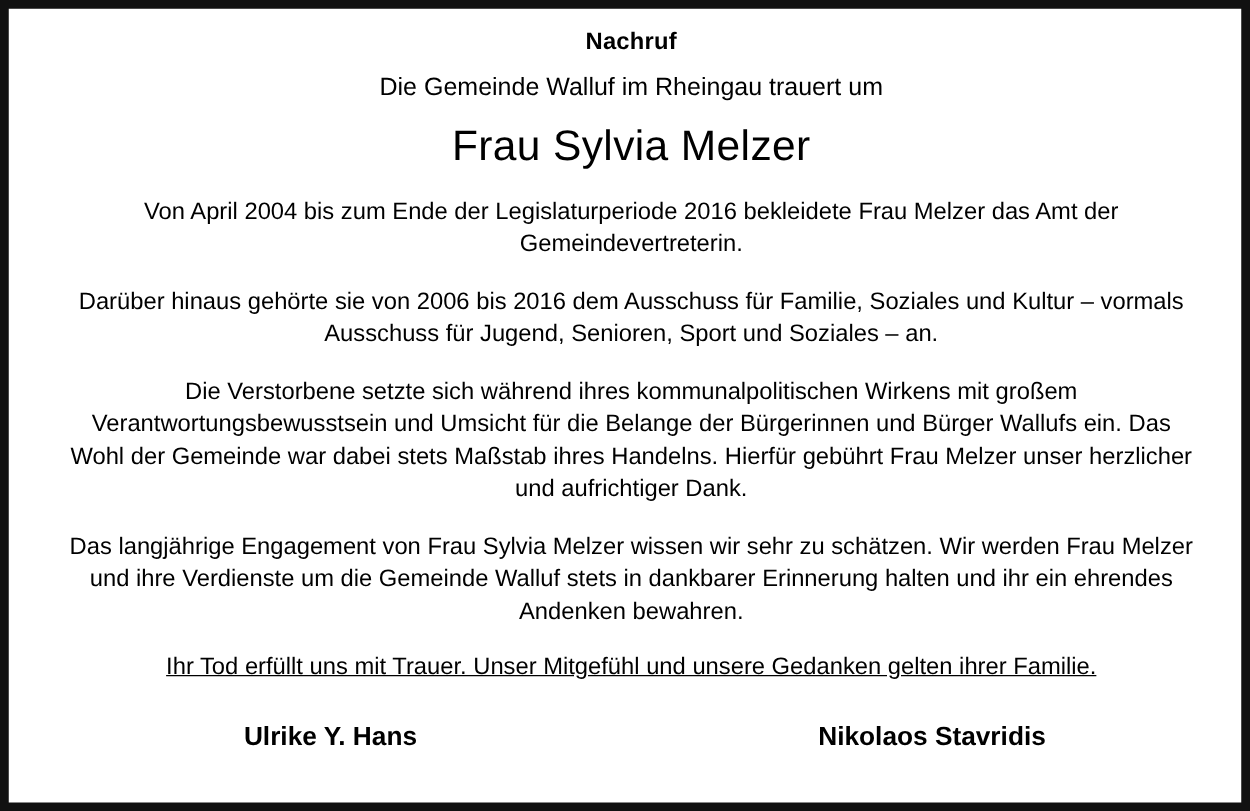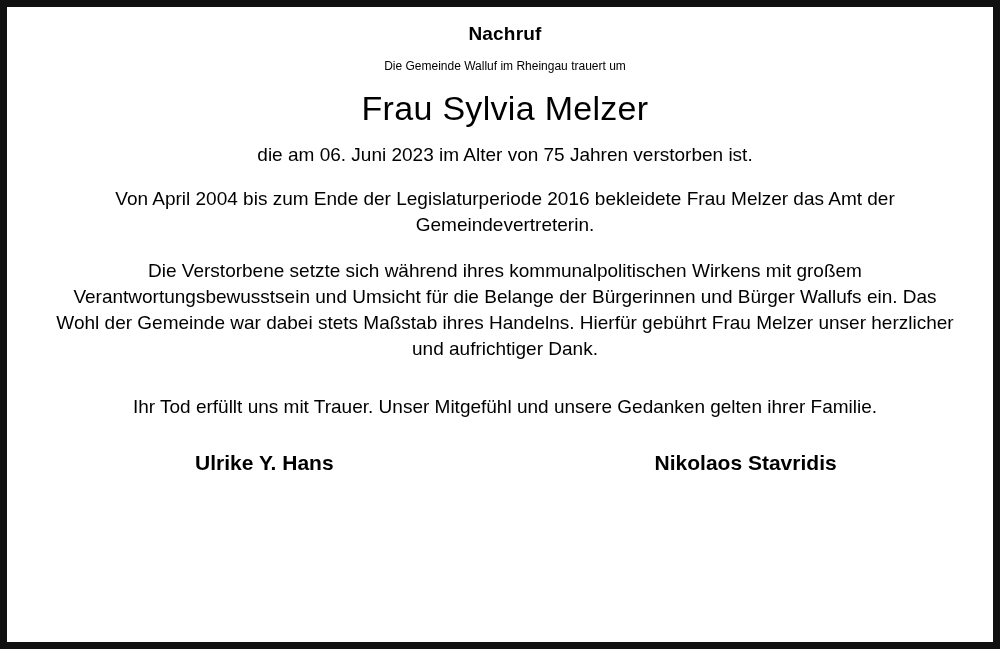--- a/index.html
+++ b/index.html
@@ -26,21 +26,21 @@
     background: #ffffff;
   }
   .heading {
     font-size: 19px;
     font-weight: bold;
     letter-spacing: 0.2px;
     text-align: center;
     margin-top: 2px;
   }
   .intro {
-    font-size: 12px;
+    font-size: 20px;
     text-align: center;
     margin-top: 14px;
   }
   .name {
     font-size: 34px;
     font-weight: normal;
     text-align: center;
     margin-top: 16px;
     letter-spacing: 0.3px;
   }
@@ -55,22 +55,23 @@
     text-align: center;
     margin-top: 20px;
     max-width: 920px;
   }
   .para.wide {
     max-width: 948px;
   }
   .closing {
     font-size: 19px;
     text-align: center;
-    margin-top: 34px;
+    margin-top: 20px;
     max-width: 940px;
+    text-decoration: underline;
   }
   .signatures {
     margin-top: 22px;
     width: 100%;
     display: flex;
     justify-content: space-between;
     align-items: flex-start;
   }
   .sig-col {
     width: 47%;
@@ -89,27 +90,28 @@
 <body>
 
 <div class="obituary">
 
   <div class="heading">Nachruf</div>
 
   <div class="intro">Die Gemeinde Walluf im Rheingau trauert um</div>
 
   <div class="name">Frau Sylvia Melzer</div>
 
-  <div class="dates">die am 06. Juni 2023 im Alter von 75 Jahren verstorben ist.</div>
 
   <div class="para">Von April 2004 bis zum Ende der Legislaturperiode 2016 bekleidete Frau Melzer das Amt der Gemeindevertreterin.</div>
 
+  <div class="para">Darüber hinaus gehörte sie von 2006 bis 2016 dem Ausschuss für Familie, Soziales und Kultur – vormals Ausschuss für Jugend, Senioren, Sport und Soziales – an.</div>
 
   <div class="para wide">Die Verstorbene setzte sich während ihres kommunalpolitischen Wirkens mit großem Verantwortungsbewusstsein und Umsicht für die Belange der Bürgerinnen und Bürger Wallufs ein. Das Wohl der Gemeinde war dabei stets Maßstab ihres Handelns. Hierfür gebührt Frau Melzer unser herzlicher und aufrichtiger Dank.</div>
 
+  <div class="para">Das langjährige Engagement von Frau Sylvia Melzer wissen wir sehr zu schätzen. Wir werden Frau Melzer und ihre Verdienste um die Gemeinde Walluf stets in dankbarer Erinnerung halten und ihr ein ehrendes Andenken bewahren.</div>
 
   <div class="closing">Ihr Tod erfüllt uns mit Trauer. Unser Mitgefühl und unsere Gedanken gelten ihrer Familie.</div>
 
   <div class="signatures">
     <div class="sig-col">
       <div class="sig-name">Ulrike Y. Hans</div>
 
     </div>
     <div class="sig-col">
       <div class="sig-name">Nikolaos Stavridis</div>

